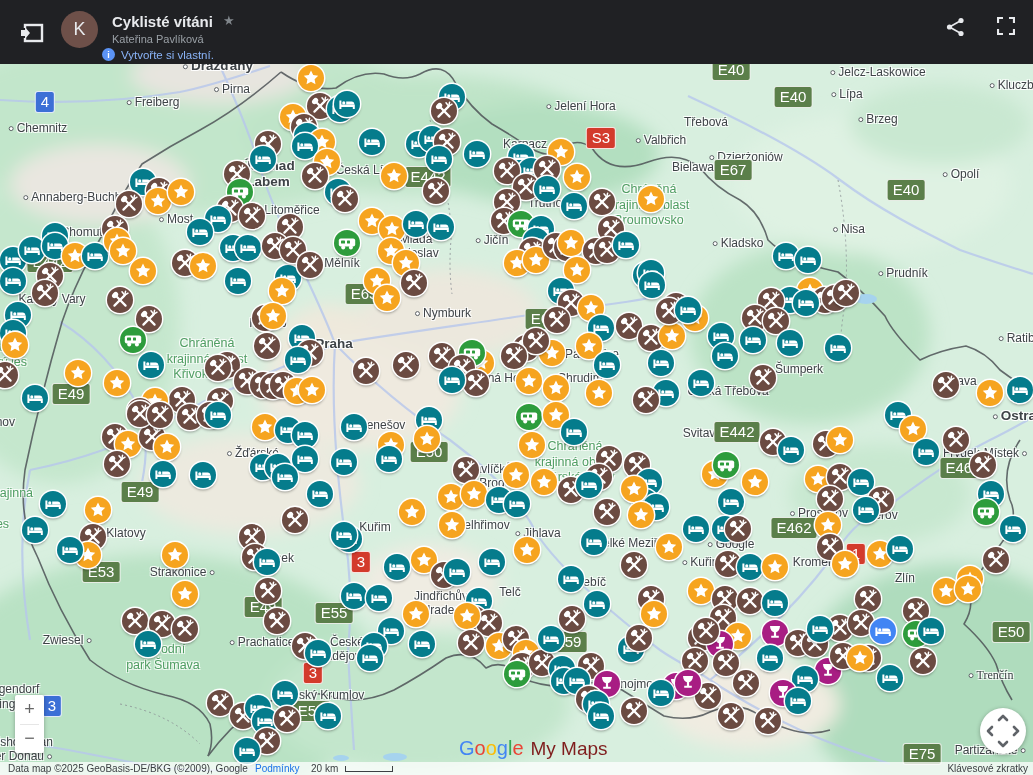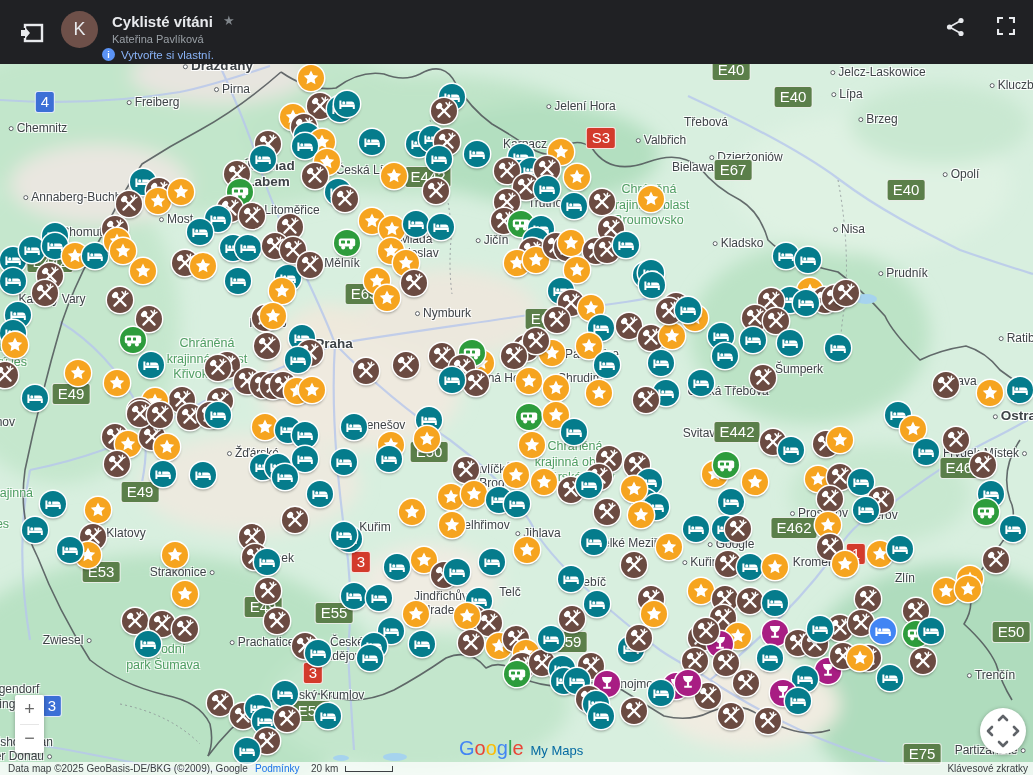--- a/index.html
+++ b/index.html
@@ -39,21 +39,21 @@
   .zoom-div { height:1px; background:#e6e6e6; margin:0 5px; }
   .pan-ctl { position:absolute; left:980px; top:644px; width:46px; height:46px; border-radius:50%; background:#fff; box-shadow:0 1px 4px rgba(0,0,0,.3); z-index:10; cursor:pointer; }
   .kbd-short { position:absolute; right:5px; bottom:1px; font-size:10px; color:#3c4043; z-index:12; cursor:pointer; }
   .attrib { position:absolute; left:0; bottom:0; width:1033px; height:13px; background:rgba(255,255,255,.75); z-index:11; font-size:10px; color:#3c4043; }
   .attrib .data-txt { position:absolute; left:8px; top:1px; }
   .attrib .terms { position:absolute; left:255px; top:1px; color:#1a73e8; cursor:pointer; }
   .attrib .scale-txt { position:absolute; left:311px; top:1px; }
   .scalebar { position:absolute; left:345px; top:4px; width:48px; height:6px; border-left:1.5px solid #3c4043; border-right:1.5px solid #3c4043; border-bottom:1.5px solid #3c4043; }
   .watermark { position:absolute; left:459px; top:673px; z-index:9; font-size:20px; white-space:nowrap; user-select:none; }
   .watermark .g-letter { font-weight:500; }
-  .watermark .mymaps { color:#0369a1; margin-left:7px; font-size:13px; }
+  .watermark .mymaps { color:#7f1d1d; margin-left:7px; font-size:19px; }
 </style>
 </head>
 <body>
 
 <div class="header">
   <svg class="panel-toggle" viewBox="0 0 24 22">
     <rect x="5" y="3" width="17" height="16" fill="none" stroke="#e8eaed" stroke-width="2.4"></rect>
     <rect x="0" y="6" width="6" height="10" fill="#202124"></rect>
     <path d="M1 8 h4 v-3 l5 6 -5 6 v-3 h-4 z" fill="#e8eaed"></path>
   </svg>
@@ -202,21 +202,21 @@
       <div class="city" style="left: 819px; top: 450px;"><span class="dot l"></span><span>Prostějov</span></div>
       <div class="city" style="left: 876px; top: 452px;"><span class="dot l"></span><span>Přerov</span></div>
       <div class="city" style="left: 817px; top: 499px;"><span>Kroměříž</span></div>
       <div class="city" style="left: 905px; top: 515px;"><span>Zlín</span></div>
       <div class="city" style="left: 702px; top: 370px;"><span>Svitavy</span></div>
       <div class="city" style="left: 799px; top: 306px;"><span>Šumperk</span></div>
       <div class="city" style="left: 728px; top: 328px;"><span>Česká Třebová</span></div>
       <div class="city" style="left: 959px; top: 318px;"><span>Opava</span></div>
       <div class="city big" style="left: 1022px; top: 352px;"><span class="dot l"></span><span>Ostrava</span></div>
       <div class="city" style="left: 985px; top: 390px;"><span>Frýdek-Místek</span><span class="dot r"></span></div>
-      <div class="city" style="left: 991px; top: 612px;"><span class="dot l"></span><span>Trenčín</span></div>
+      <div class="city" style="left: 991px; top: 612px; font-family: Liberation Serif, serif;"><span class="dot l"></span><span>Trenčín</span></div>
       <div class="city" style="left: 990px; top: 687px;"><span>Partizánske</span><span class="dot r"></span></div>
       <div class="city" style="left: 8px; top: 626px;"><span>Deggendorf</span></div>
       <div class="city" style="left: -6px; top: 641px;"><span>Plattling</span></div>
       <div class="city" style="left: -4px; top: 359px;"><span>Tachov</span></div>
       <div class="city" style="left: 20px; top: 686px;"><span>Vilshofen an<br>der Donau</span><span class="dot r"></span></div>
       <div class="area" style="left: 649px; top: 141px;">Chráněná<br>krajinná oblast<br>Broumovsko</div>
       <div class="area" style="left: 207px; top: 295px;">Chráněná<br>krajinná oblast<br>Křivoklátsko</div>
       <div class="area" style="left: -14px; top: 283px;">Chráněná<br>oblast<br>Slavkovský les</div>
       <div class="area" style="left: -18px; top: 445px;">Chráněná krajinná<br>oblast<br>Český les</div>
       <div class="area" style="left: 575px; top: 398px;">Chráněná<br>krajinná oblast<br>Žďárské vrchy</div>

